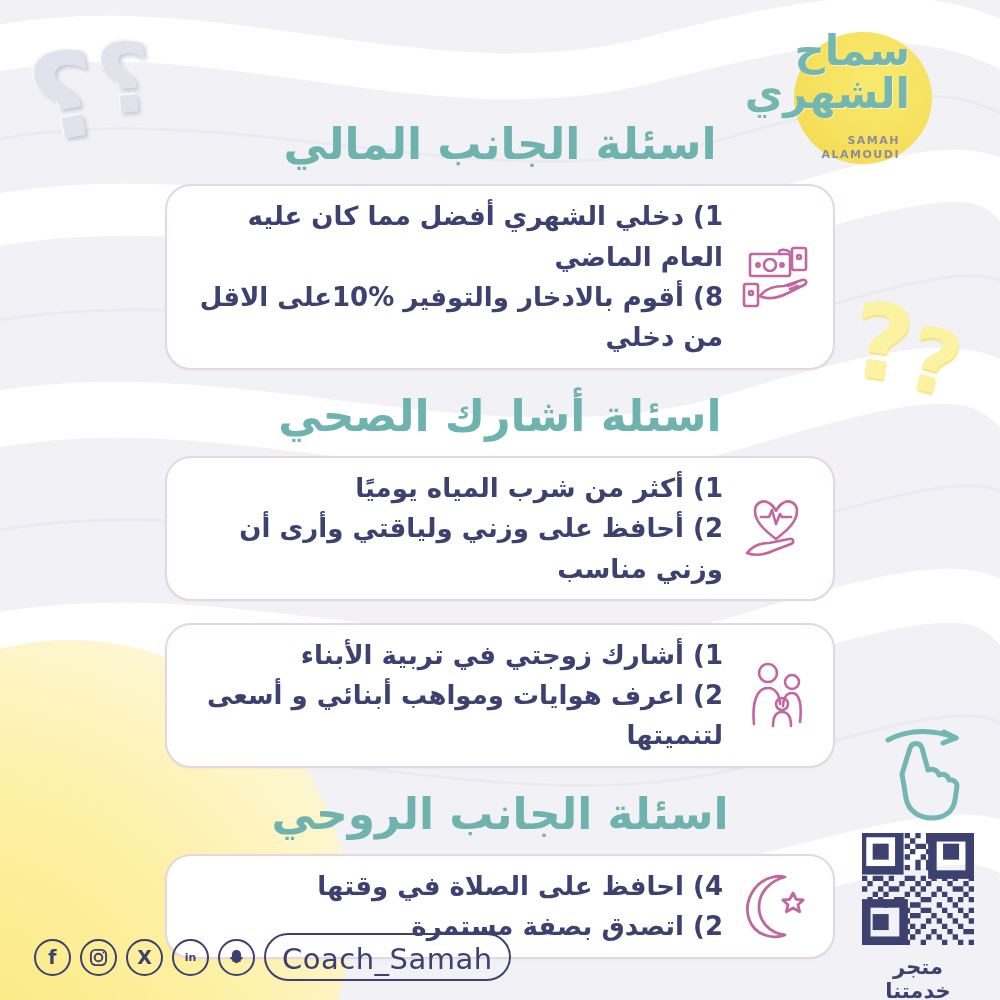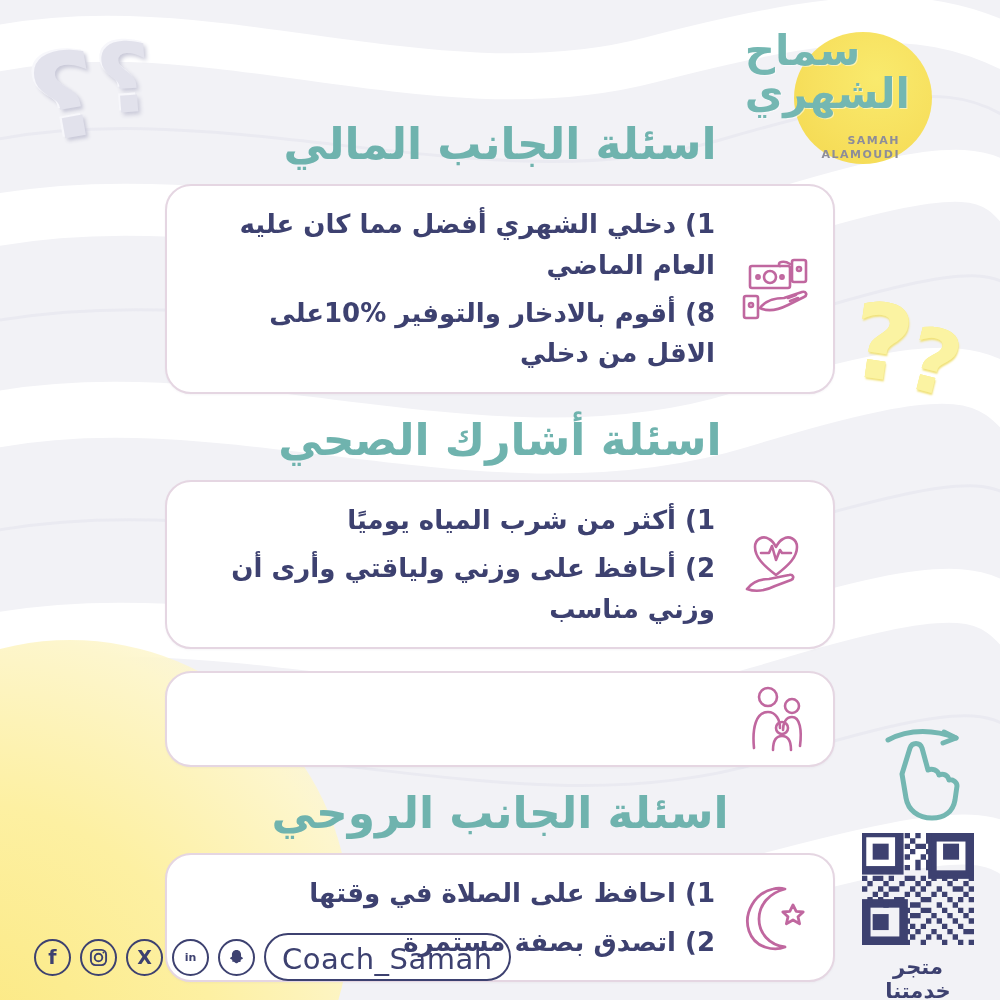--- a/index.html
+++ b/index.html
@@ -24,39 +24,39 @@
   .qm-gray .q1{transform:rotate(-10deg);}
   .qm-gray .q2{transform:rotate(-4deg) translateY(-26px);font-size:96px;}
   .qm-yellow{left:852px;top:282px;font-size:104px;color:#fbf3a2;
     text-shadow:0 0 0 #f6ea84, 1px 2px 2px #f1e27a;}
   .qm-yellow .q1{transform:rotate(8deg);}
   .qm-yellow .q2{transform:rotate(14deg) translateY(14px);font-size:88px;}
   
   .logo{position:absolute;right:60px;top:22px;width:200px;height:160px;z-index:3;}
   .logo .circle{position:absolute;right:8px;top:10px;width:138px;height:132px;border-radius:50%;
     background:radial-gradient(circle at 60% 35%, #f9ea6d 0%, #f7e05e 55%, #f3d84e 100%);}
-  .logo .ar{position:absolute;right:30px;top:8px;text-align:left;color:#74b7b2;
+  .logo .ar{position:absolute;right:30px;top:8px;text-align:right;color:#74b7b2;
     font-weight:bold;line-height:1.02;font-size:42px;text-shadow:1px 1px 0 rgba(255,255,255,.5);}
   .logo .latin{position:absolute;right:40px;top:112px;text-align:right;color:#8d8d99;
     font-size:11px;font-weight:bold;letter-spacing:1.5px;line-height:1.25;}
   
   .main{position:absolute;left:165px;top:108px;width:670px;z-index:3;}
   .section-title{
     text-align:center;color:#6fb3ae;font-weight:bold;font-size:44px;line-height:1.1;
     margin:12px 0 16px 0;
   }
   .qbox{
     display:flex;align-items:center;gap:14px;background:#ffffff;
     border:2px solid #e5d6e2;border-radius:26px;
     padding:10px 18px;min-height:72px;margin:0 0 22px 0;
     box-shadow:0 1px 2px rgba(180,170,190,.12);
   }
   .qicon{flex:0 0 78px;display:flex;align-items:center;justify-content:center;}
   .qtext{flex:1;color:#3d4170;font-weight:bold;font-size:26px;line-height:1.55;text-align:right;}
-  .qtext p{margin:8px;text-align:right;}
+  .qtext p{margin:0;text-align:right;}
   
   .social{position:absolute;left:34px;top:933px;display:flex;align-items:center;gap:9px;z-index:4;}
   .sicon{width:37px;height:37px;border:2px solid #3d4170;border-radius:50%;
     display:flex;align-items:center;justify-content:center;color:#3d4170;
     font-weight:bold;font-size:19px;box-sizing:border-box;background:transparent;}
   .sicon.in{font-size:11px;}
   .handle{border:2px solid #3d4170;border-radius:24px;padding:7px 16px 3px 16px;
     color:#3d4170;font-size:29px;font-weight:500;letter-spacing:.5px;background:transparent;}
   
   .swipe{position:absolute;left:866px;top:718px;z-index:4;}
@@ -143,32 +143,36 @@
     <div class="qicon">
       <svg width="68" height="70" viewBox="0 0 68 70" fill="none" stroke="#c0679f" stroke-width="2.6" stroke-linejoin="round" stroke-linecap="round">
         <circle cx="26" cy="13" r="9"></circle>
         <path d="M12 64 C 10 44, 14 28, 26 28 C 34 28, 38 36, 38 44"></path>
         <circle cx="50" cy="22" r="7"></circle>
         <path d="M58 62 C 60 46, 58 33, 50 33 C 44 33, 41 39, 41 46"></path>
         <circle cx="40" cy="44" r="6"></circle>
         <path d="M31 66 C 31 56, 34 52, 40 52 C 46 52, 49 56, 49 66"></path>
       </svg>
     </div>
+    <div class="qtext">
+      <p>1) أشارك زوجتي في تربية الأبناء</p>
+      <p>2) اعرف هوايات ومواهب أبنائي و أسعى لتنميتها</p>
+    </div>
   </div>
 
   <h2 class="section-title" dir="rtl">اسئلة الجانب الروحي</h2>
   <div class="qbox" dir="rtl">
     <div class="qicon">
       <svg width="70" height="70" viewBox="0 0 70 70" fill="none" stroke="#c0679f" stroke-width="2.8" stroke-linejoin="round" stroke-linecap="round">
         <path d="M44 6 C 28 10, 18 22, 18 36 C 18 50, 28 62, 44 64 C 34 68, 14 66, 8 48 C 2 30, 14 10, 32 6 C 36 5, 40 5, 44 6 Z"></path>
         <path d="M52 22 l3.2 6.4 7 .6 -5.2 4.8 1.6 7 -6.6 -3.8 -6.6 3.8 1.6 -7 -5.2 -4.8 7 -.6 Z"></path>
       </svg>
     </div>
     <div class="qtext">
-      <p>1) احافظ على الصلاة في وقتها</p>
+      <p>4) احافظ على الصلاة في وقتها</p>
       <p>2) اتصدق بصفة مستمرة</p>
     </div>
   </div>
 
 </div>
 
 <div class="swipe">
   <svg width="108" height="104" viewBox="0 0 108 104" fill="none" stroke="#74b7b2" stroke-width="5" stroke-linecap="round" stroke-linejoin="round">
     <path d="M22 22 C 44 10, 70 12, 90 20"></path>
     <path d="M90 20 l-12 -6 M90 20 l-13 5" stroke-width="5"></path>

